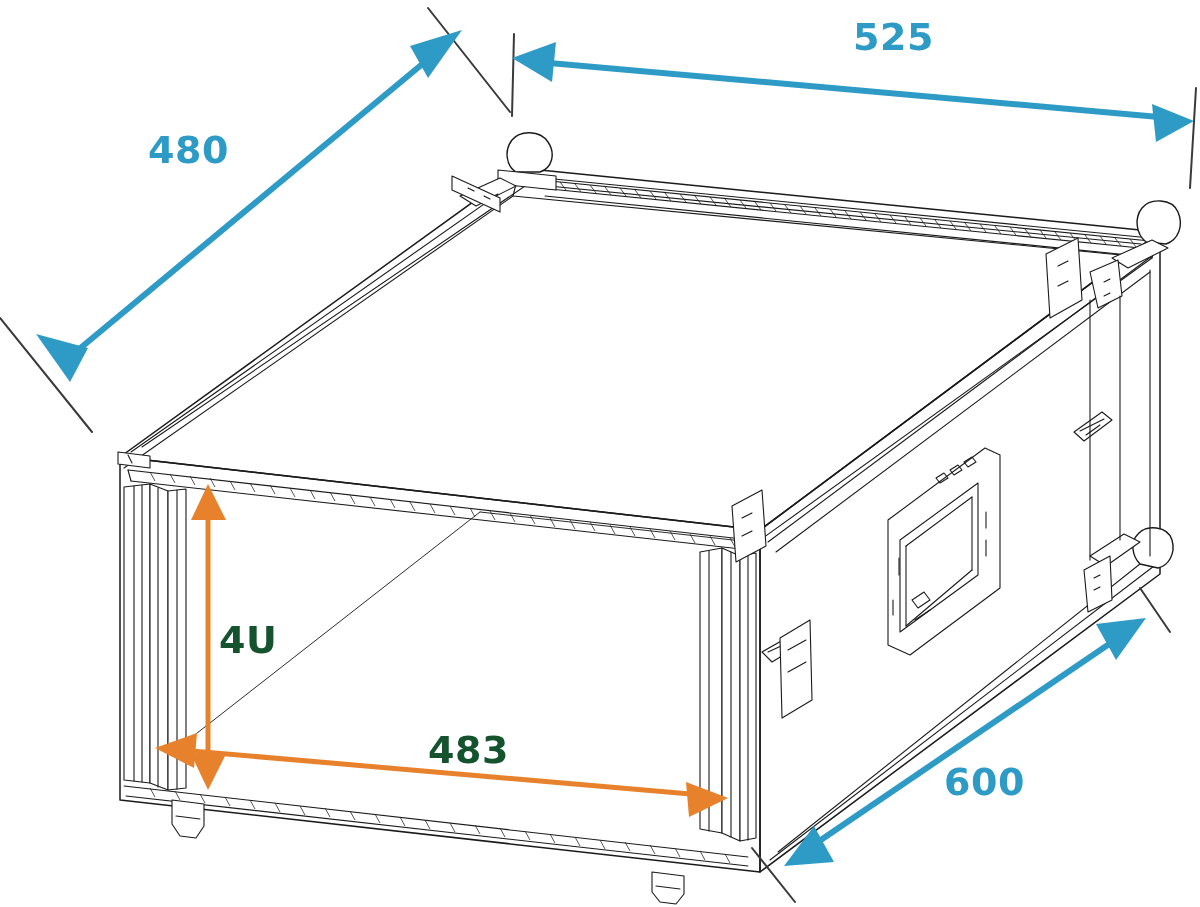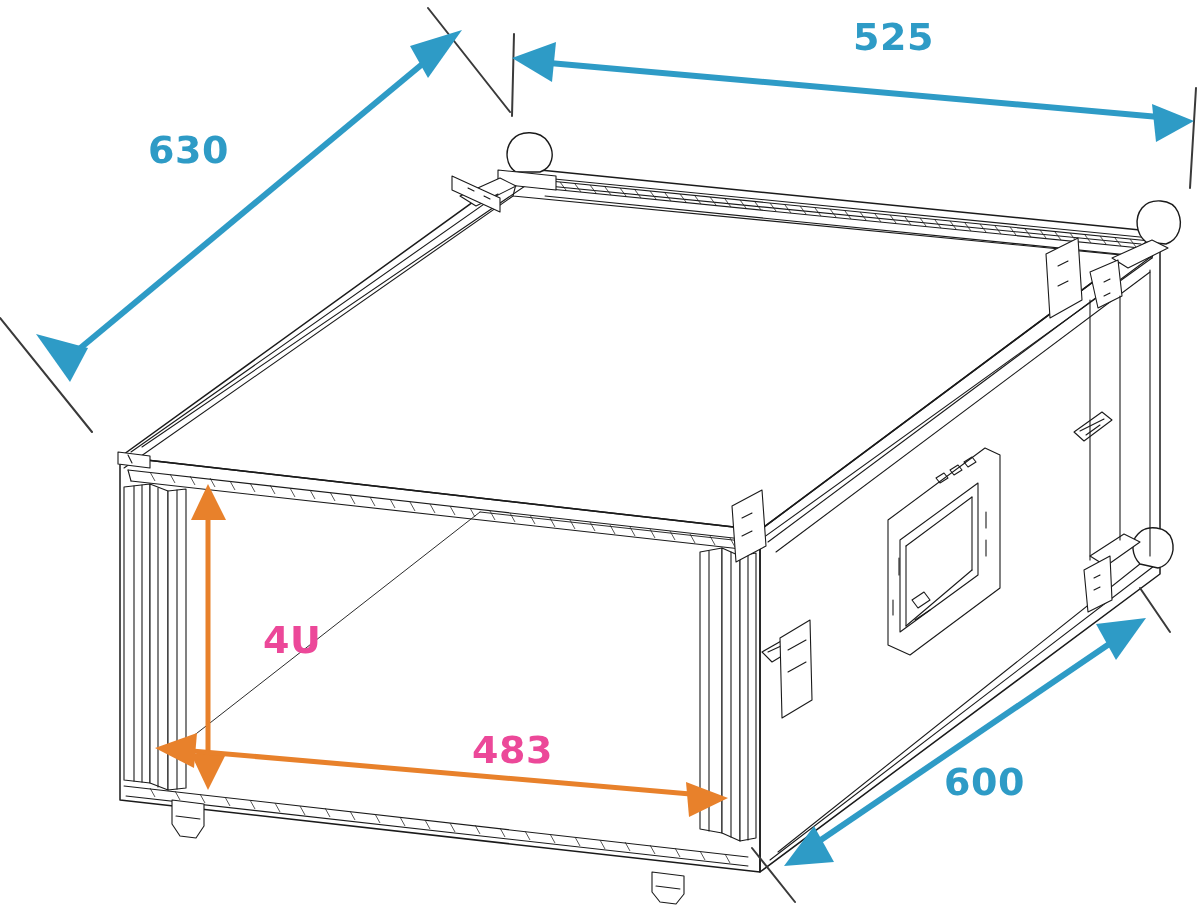--- a/index.html
+++ b/index.html
@@ -13,21 +13,21 @@
   .dim-label{
     position:absolute;
     font-family:"DejaVu Sans","Liberation Sans",sans-serif;
     font-weight:bold;
     font-size:38px;
     letter-spacing:0.5px;
     white-space:nowrap;
     user-select:none;
   }
   .dim-blue{color:#2e9bc6;}
-  .dim-orange{color:#ec4899;margin-left:44px;}
+  .dim-orange{color:#14532d;}
 </style>
 </head>
 <body>
 
 <div id="stage">
 
   <svg viewBox="0 0 1200 907" xmlns="http://www.w3.org/2000/svg">
     <defs>
       <style>
         .ln   { fill:none; stroke:#1a1a1a; stroke-width:1.5; stroke-linecap:round; stroke-linejoin:round; }
@@ -341,21 +341,21 @@
     </g>
 
     <g>
       <line class="blue" x1="812" y1="846" x2="1118" y2="638"></line>
       <polygon class="blueF" points="784,866 834,862 814,826"></polygon>
       <polygon class="blueF" points="1146,618 1096,624 1116,660"></polygon>
     </g>
 
   </svg>
 
-  <div class="dim-label dim-blue" style="left:148px;top:128px;">630</div>
+  <div class="dim-label dim-blue" style="left:148px;top:128px;">480</div>
 
   <div class="dim-label dim-blue" style="left:833px;top:15px;margin-left:20px;">525</div>
 
   <div class="dim-label dim-orange" style="left:219px;top:618px;">4U</div>
 
   <div class="dim-label dim-orange" style="left:428px;top:728px;">483</div>
 
   <div class="dim-label dim-blue" style="left:944px;top:760px;">600</div>
 
 </div>

